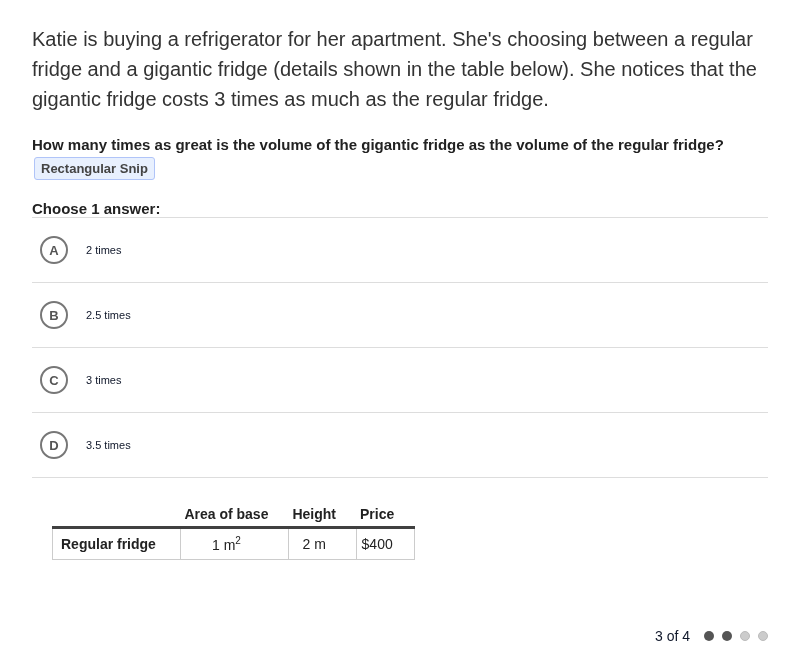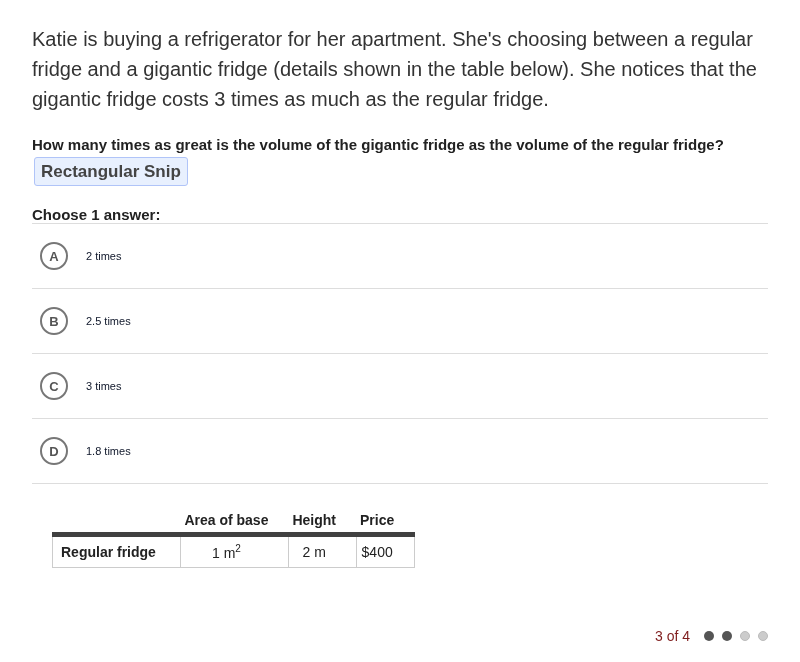--- a/index.html
+++ b/index.html
@@ -26,21 +26,21 @@
       font-weight: bold;
       line-height: 1.5;
       margin-bottom: 6px;
     }
     .tooltip-placeholder {
       display: inline-block;
       background: #e8f0fe;
       border: 1px solid #b0c4f8;
       border-radius: 3px;
       padding: 1px 6px;
-      font-size: 17px;
+      font-size: 13px;
       color: #444;
       margin-left: 2px;
       vertical-align: middle;
     }
     .choose-label {
       font-size: 15px;
       font-weight: bold;
       margin-top: 8px;
       margin-bottom: 0;
     }
@@ -96,21 +96,21 @@
       text-align: center;
       border: 1px solid #ccc;
     }
     table.fridge-table td:first-child {
       text-align: left;
       font-weight: bold;
       padding-left: 8px;
       padding-right: 24px;
     }
     table.fridge-table tr:first-child td {
-      border-top: 5px solid #404040;
+      border-top: 3px solid #404040;
     }
     .sup {
       font-size: 10px;
       vertical-align: super;
     }
     .fraction {
       display: inline-flex;
       flex-direction: column;
       align-items: center;
       vertical-align: middle;
@@ -131,21 +131,21 @@
       bottom: 18px;
       right: 32px;
       display: flex;
       align-items: center;
       gap: 8px;
       font-size: 14px;
       color: #555;
     }
     .page-label {
       font-size: 14px;
-      color: #7f1d1d;
+      color: #0f172a;
       margin-right: 6px;
     }
     .dot {
       width: 10px;
       height: 10px;
       border-radius: 50%;
       display: inline-block;
     }
     .dot-filled {
       background: #555;
@@ -177,21 +177,21 @@
     <div class="answer-item">
       <span class="circle-label">B</span>
       <span class="answer-text">2.5 times</span>
     </div>
     <div class="answer-item">
       <span class="circle-label">C</span>
       <span class="answer-text">3 times</span>
     </div>
     <div class="answer-item">
       <span class="circle-label">D</span>
-      <span class="answer-text">1.8 times</span>
+      <span class="answer-text">3.5 times</span>
     </div>
   </div>
 
   <div class="table-section">
     <table class="fridge-table">
       <thead>
         <tr>
           <th></th>
           <th>Area of base</th>
           <th>Height</th>

